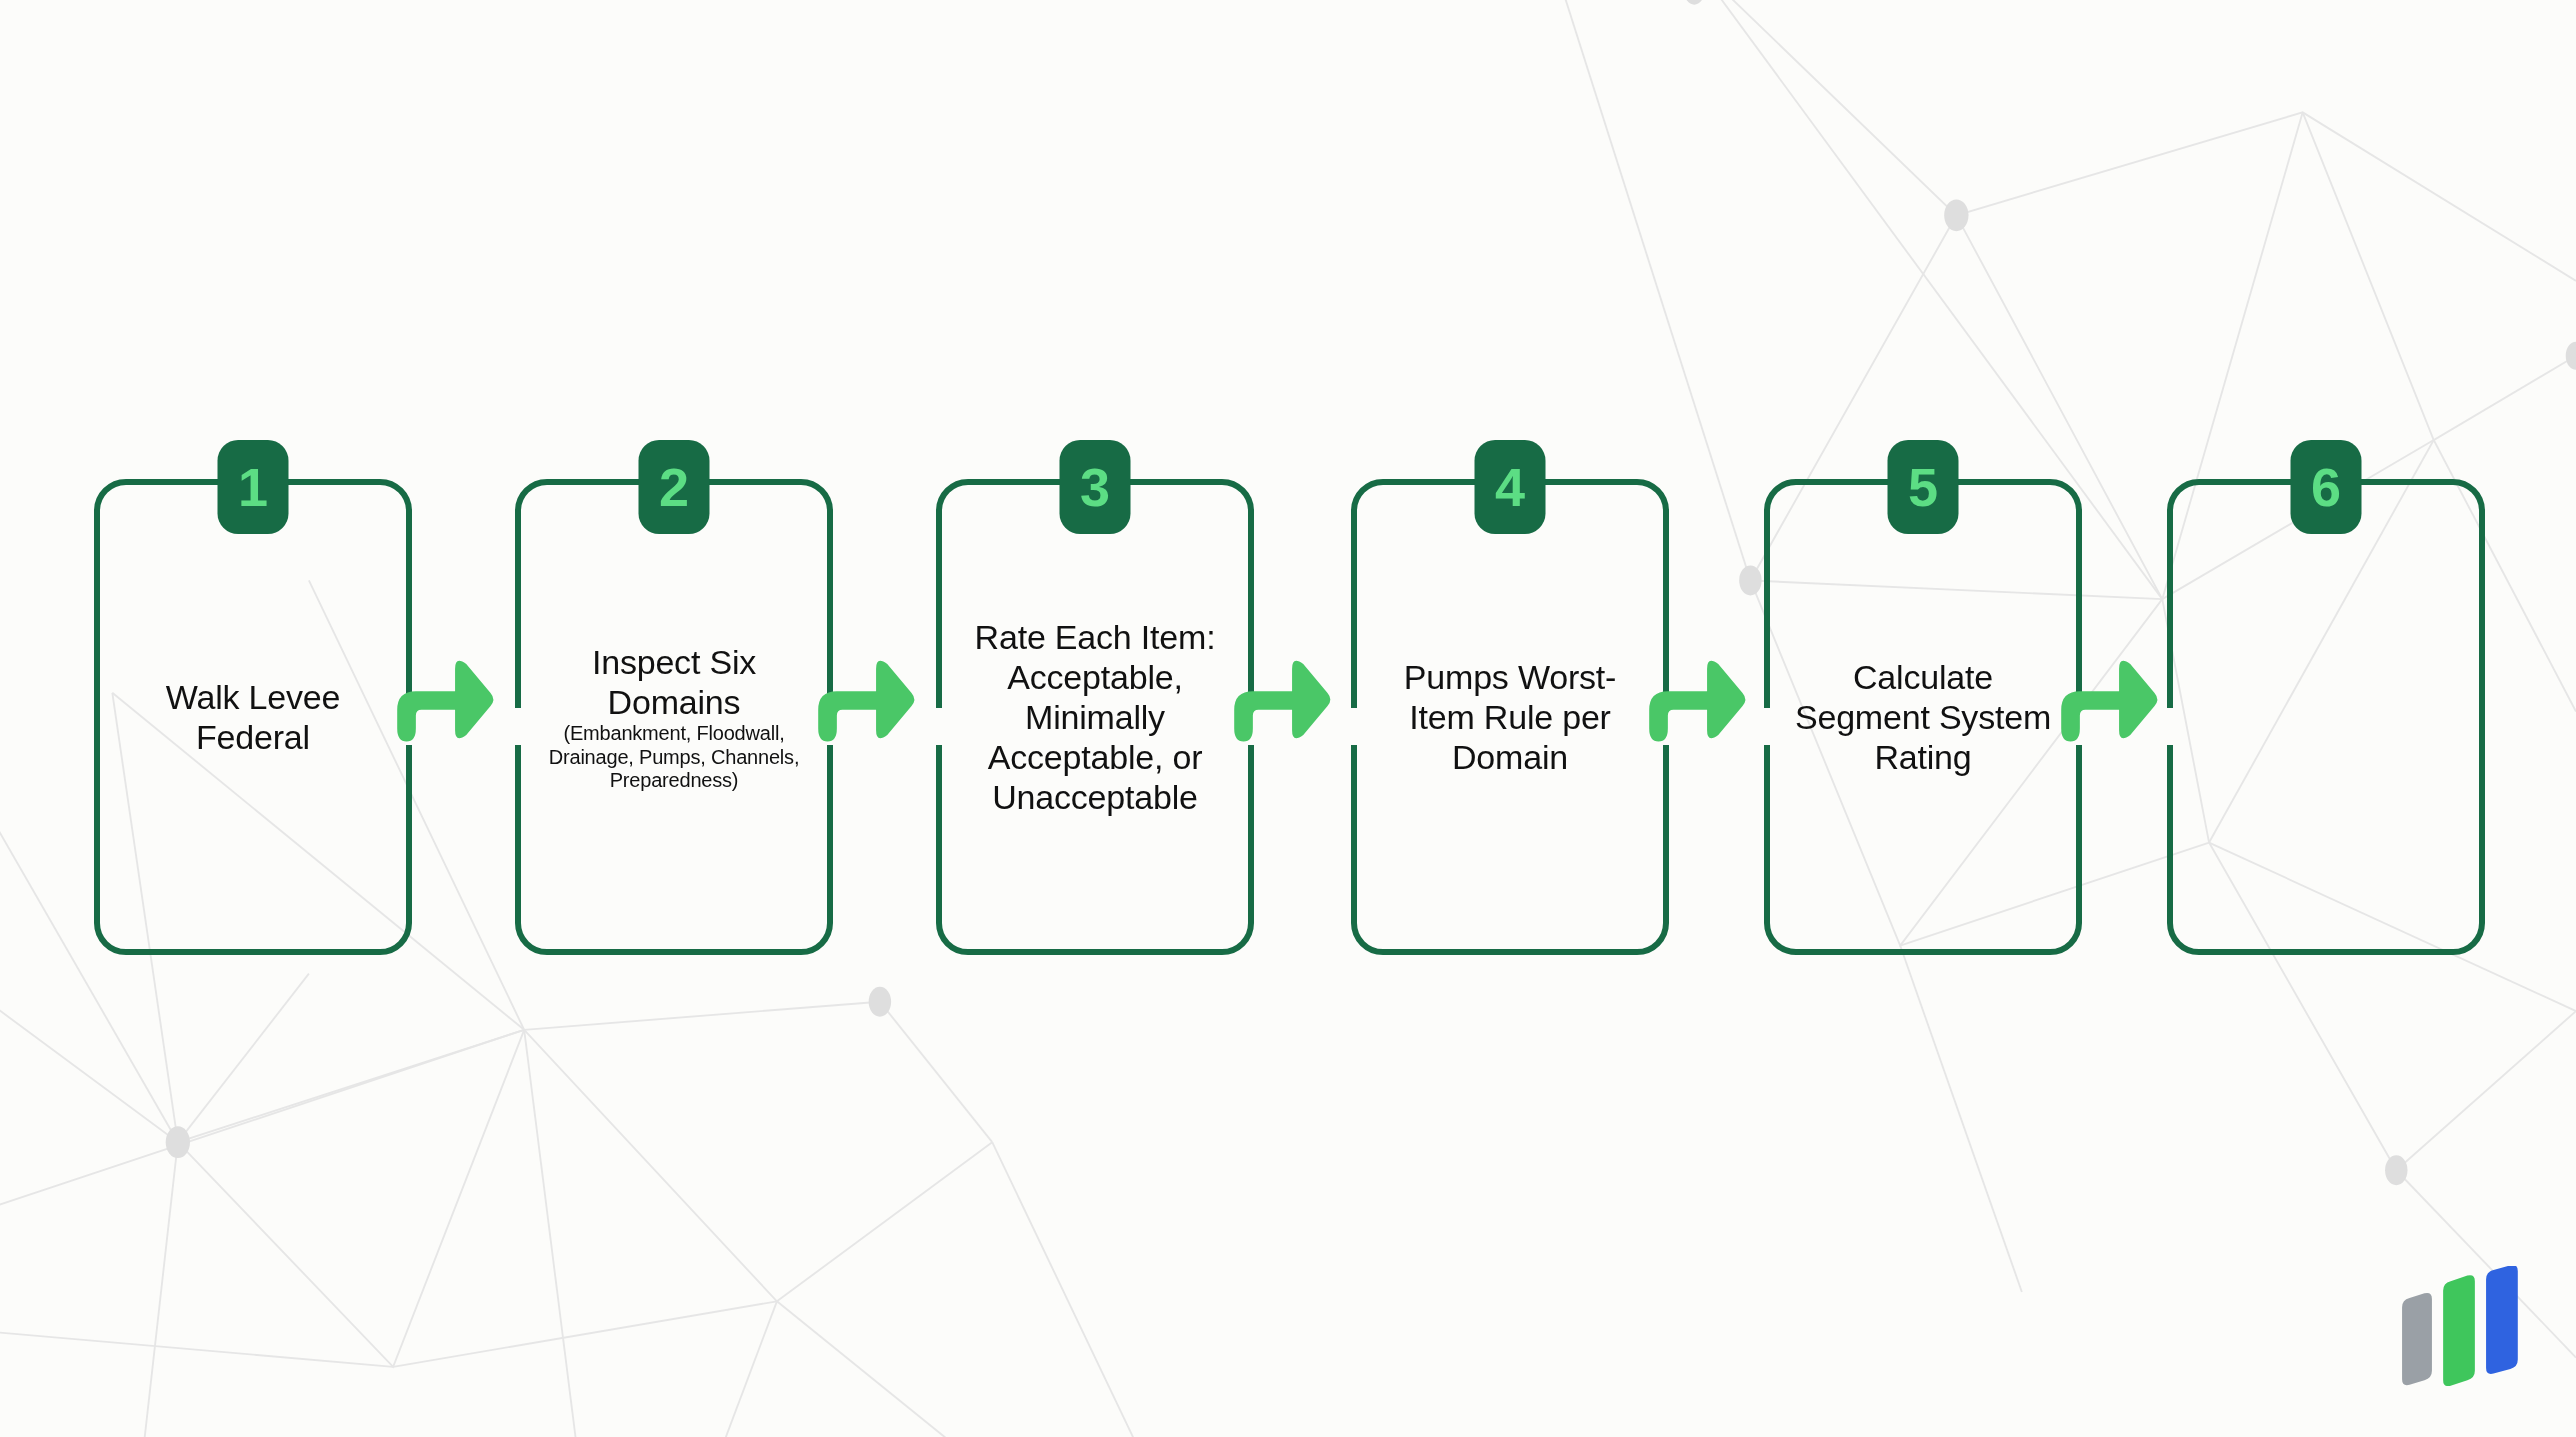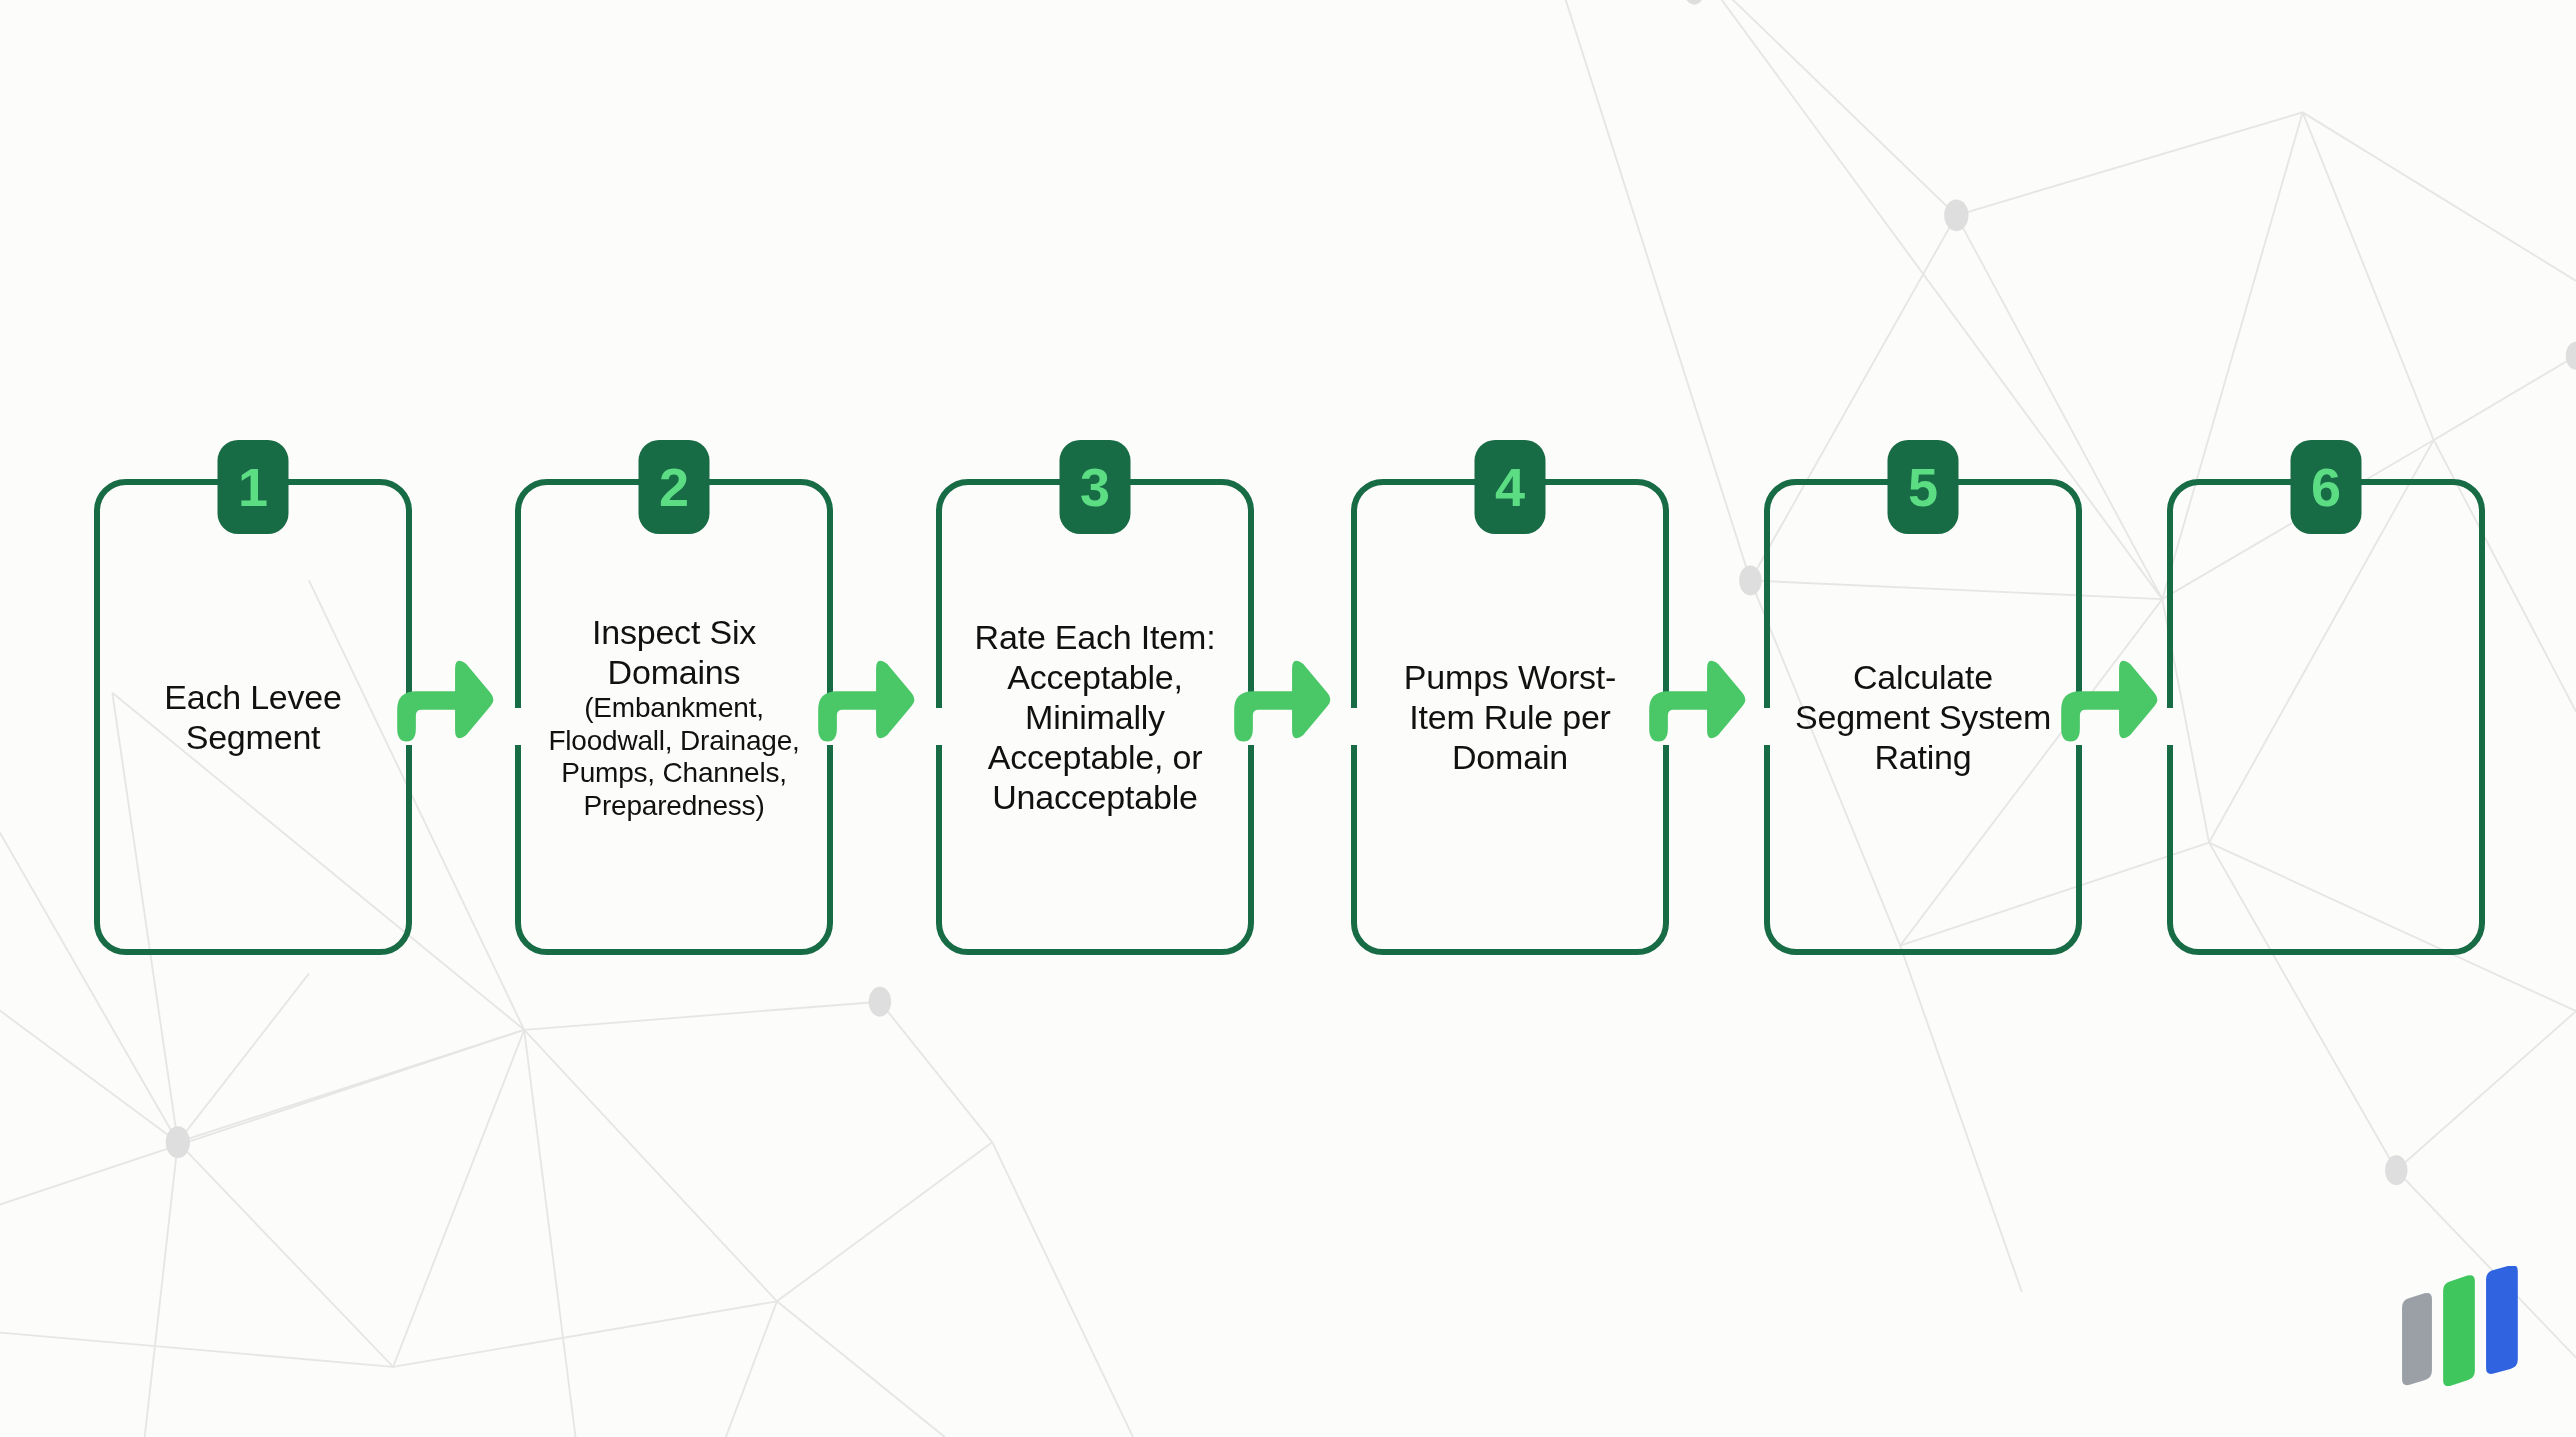--- a/index.html
+++ b/index.html
@@ -53,21 +53,21 @@
     text-align: center;
     color: #111111;
     font-size: 34px;
     line-height: 1.18;
     letter-spacing: -0.2px;
     padding: 0 5.6px;
     box-sizing: border-box;
   }
   .card-text .sub {
     display: block;
-    font-size: 28px;
+    font-size: 20px;
     line-height: 1.16;
   }
 
   
   .notch {
     position: absolute;
     top: 223px;
     width: 15px;
     height: 37px;
     background: #fcfcfa;
@@ -165,21 +165,21 @@
 </svg>
 
 <div id="flow">
 
   <div class="step-card" style="left:94px">
     <div class="badge">
       <span>1</span>
     </div>
     <div class="notch right"></div>
     <div class="card-text">
-      <span>Each Levee Segment</span>
+      <span>Walk Levee Federal</span>
     </div>
   </div>
 
   <div class="step-card" style="left:515px">
     <div class="badge">
       <span>2</span>
     </div>
     <div class="notch left"></div>
     <div class="notch right"></div>
     <div class="card-text">

